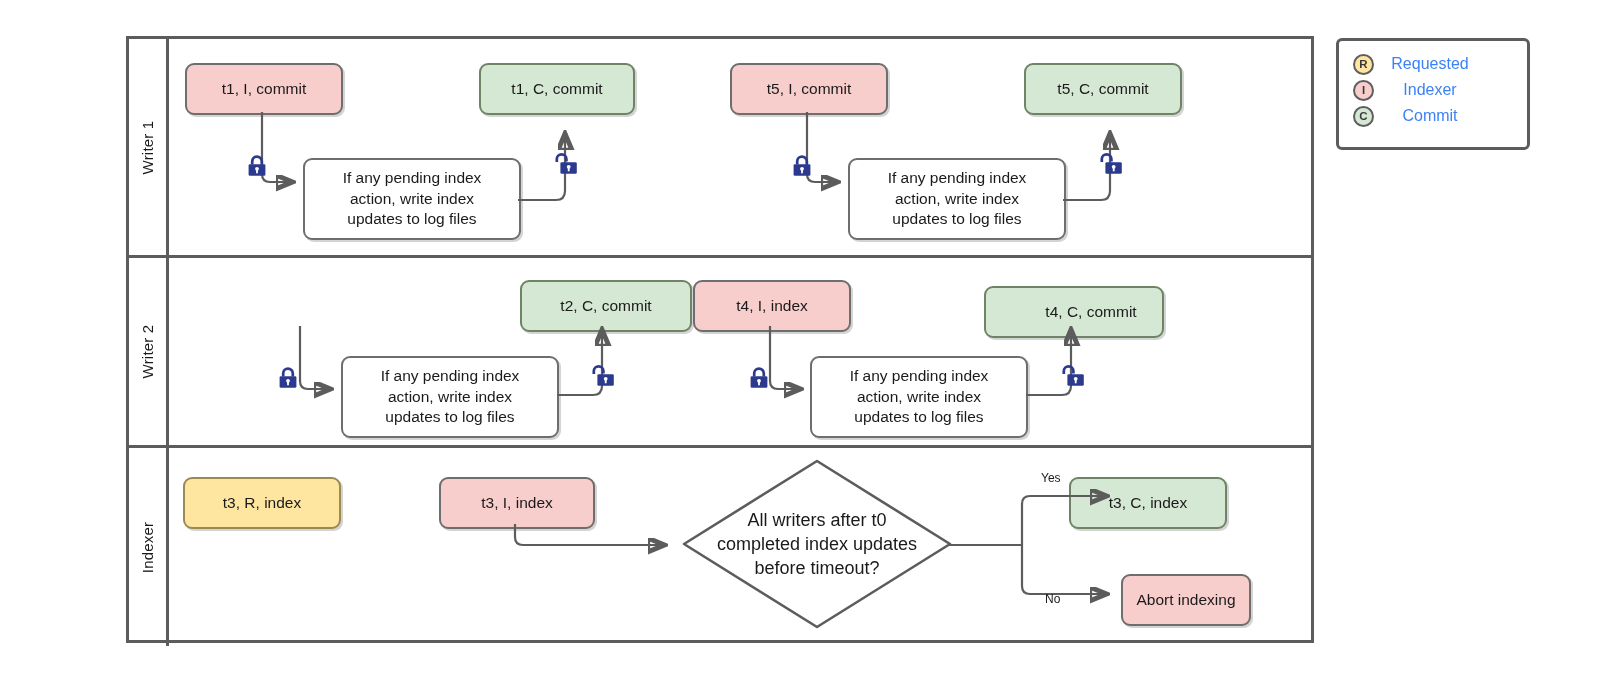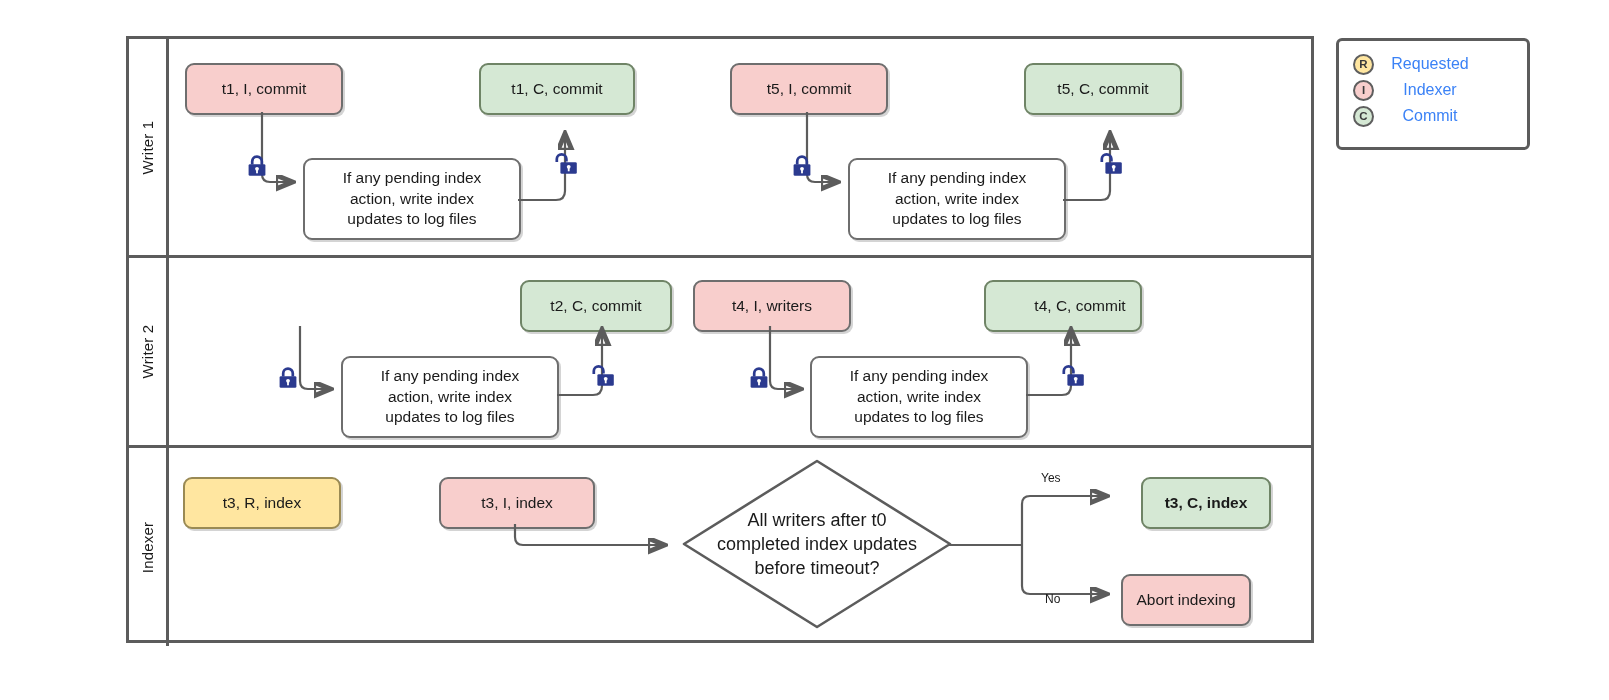--- a/index.html
+++ b/index.html
@@ -140,29 +140,29 @@
     <div class="lane" style="top:216px;height:190px;">
       <div class="lane-head">
         <span>Writer 2</span>
       </div>
       <div class="lane-body">
 
         <div class="node n-plain" style="left:172px;top:98px;width:218px;height:82px;">If any pending index
 action, write index
 updates to log files</div>
 
-        <div class="node n-green" style="left:351px;top:22px;width:152px;height:52px;">t2, C, commit</div>
-
-        <div class="node n-red" style="left:524px;top:22px;width:158px;height:52px;">t4, I, writers</div>
+        <div class="node n-green" style="left:351px;top:22px;width:172px;height:52px;">t2, C, commit</div>
+
+        <div class="node n-red" style="left:524px;top:22px;width:158px;height:52px;">t4, I, index</div>
 
         <div class="node n-plain" style="left:641px;top:98px;width:218px;height:82px;">If any pending index
 action, write index
 updates to log files</div>
 
-        <div class="node n-green" style="left:815px;top:22px;width:158px;height:52px;padding-left:40px;">t4, C, commit</div>
+        <div class="node n-green" style="left:815px;top:28px;width:180px;height:52px;padding-left:40px;">t4, C, commit</div>
       </div>
     </div>
 
     <div class="lane" style="top:406px;height:201px;">
       <div class="lane-head">
         <span>Indexer</span>
       </div>
       <div class="lane-body">
         <div class="node n-yellow" style="left:14px;top:29px;width:158px;height:52px;">t3, R, index</div>
 
@@ -170,21 +170,21 @@
 
         <div class="diamond-wrap" style="left:512px;top:10px;width:272px;height:172px;">
           <svg width="272" height="172" viewBox="0 0 272 172" aria-hidden="true">
             <polygon points="136,3 269,86 136,169 3,86" fill="#ffffff" stroke="#5c5c5c" stroke-width="2.6" stroke-linejoin="round"></polygon>
           </svg>
           <div class="diamond-label">All writers after t0
 completed index updates
 before timeout?</div>
         </div>
 
-        <div class="node n-green" style="left:972px;top:29px;width:130px;height:52px;font-weight:bold;">t3, C, index</div>
+        <div class="node n-green" style="left:900px;top:29px;width:158px;height:52px;">t3, C, index</div>
 
         <div class="node n-red" style="left:952px;top:126px;width:130px;height:52px;">Abort indexing</div>
       </div>
     </div>
   </div>
 
   <svg class="wire" viewBox="0 0 1609 700">
     <defs>
       <marker id="arrow" markerWidth="9" markerHeight="9" refX="7.4" refY="3.2" orient="auto" markerUnits="strokeWidth">
         <path d="M0,0 L7.6,3.2 L0,6.4 z" fill="#5c5c5c" stroke="none"></path>

